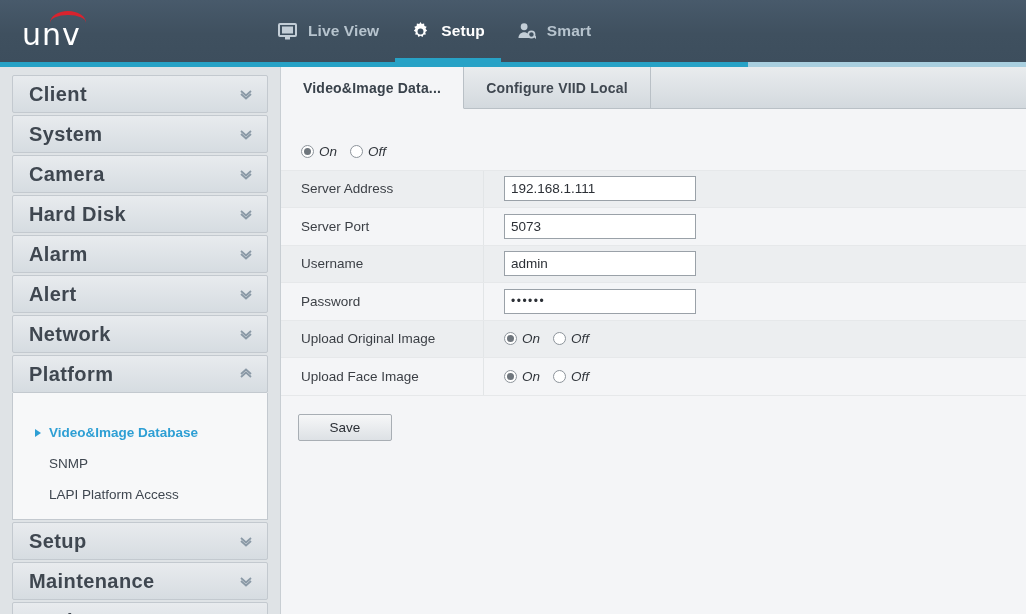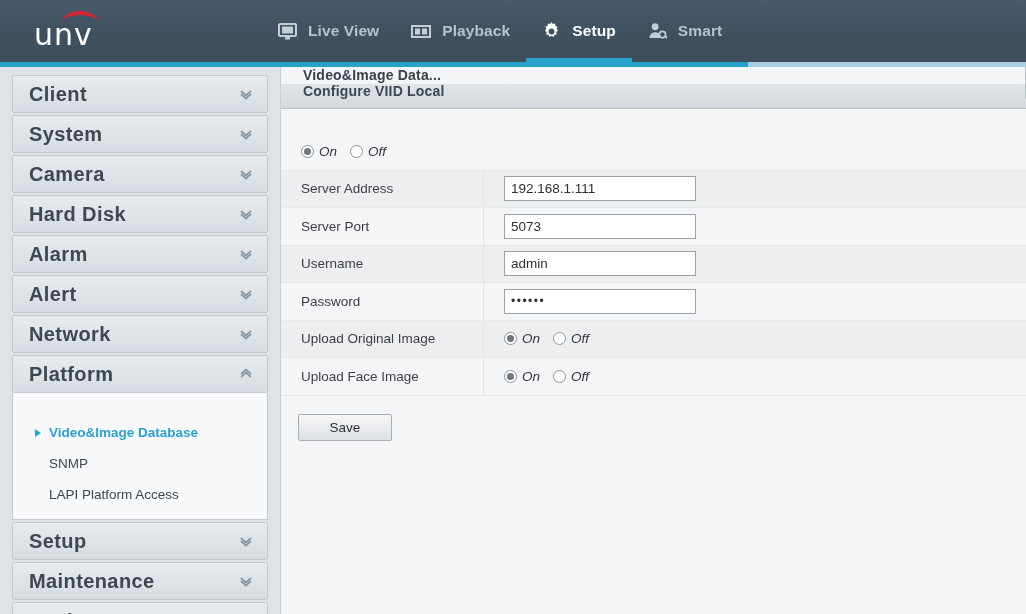--- a/index.html
+++ b/index.html
@@ -12,21 +12,21 @@
 
   
   .header {
     position: relative;
     height: 62px;
     background: linear-gradient(180deg, #485a6b 0%, #3f505f 55%, #3d4e5d 100%);
     display: flex; align-items: center;
   }
   .logo-wrap {
     width: 262px; height: 62px;
-    display: flex; align-items: center; padding-left: 34px;
+    display: flex; align-items: center; padding-left: 22px;
     position: relative;
   }
   .logo { position: relative; width: 92px; height: 40px; }
   .logo-text {
     position: absolute; left: 0; top: 6px;
     font-size: 30px; letter-spacing: 1px;
     color: #ffffff; font-weight: 400;
     font-family: "DejaVu Sans", sans-serif;
   }
   .logo-arc {
@@ -101,21 +101,20 @@
     border-top: 4.5px solid transparent;
     border-bottom: 4.5px solid transparent;
   }
 
   
   .content { flex: 1; background: #f4f5f7; display: flex; flex-direction: column; }
   .tabbar {
     height: 42px; display: flex; align-items: stretch;
     background: linear-gradient(180deg, #e9ecee 0%, #d3d9de 100%);
     border-bottom: 1px solid #b9c0c6;
-    flex-direction: column;
   }
   .tab {
     display: flex; align-items: center; padding: 0 22px;
     font-size: 14px; font-weight: bold; color: #3f4750;
     border-right: 1px solid #b9c0c6; cursor: pointer;
     letter-spacing: .2px;
   }
   .tab.active {
     background: #f4f5f7; color: #39424b;
     border-bottom: 1px solid #f4f5f7;
@@ -186,30 +185,20 @@
       <span class="nav-icon">
         <svg width="19" height="17" viewBox="0 0 19 17" fill="none">
           <rect x="1" y="1" width="17" height="12" rx="1" stroke="currentColor" stroke-width="2"></rect>
           <rect x="4" y="3.5" width="11" height="7" fill="currentColor"></rect>
           <rect x="7" y="14" width="5" height="2.5" fill="currentColor"></rect>
         </svg>
       </span>
       <span class="nav-label">Live View</span>
     </div>
 
-    <div class="nav-item">
-      <span class="nav-icon">
-        <svg width="20" height="15" viewBox="0 0 20 15" fill="none">
-          <rect x="1" y="2" width="18" height="11" stroke="currentColor" stroke-width="2"></rect>
-          <rect x="4" y="4.5" width="5" height="6" fill="currentColor"></rect>
-          <rect x="11" y="4.5" width="5" height="6" fill="currentColor"></rect>
-        </svg>
-      </span>
-      <span class="nav-label">Playback</span>
-    </div>
 
     <div class="nav-item active">
       <span class="nav-icon">
         <svg width="19" height="19" viewBox="0 0 20 20" fill="currentColor">
           <path d="M10 0l1.3 2.2 2.5-.6.3 2.5 2.4.9-1.2 2.2 1.7 1.9-2 1.5.6 2.5-2.5.2-.9 2.4-2.2-1.2-2.2 1.2-.9-2.4-2.5-.2.6-2.5-2-1.5 1.7-1.9L3.5 5l2.4-.9.3-2.5 2.5.6z"></path>
           <circle cx="10" cy="10" r="3.1" fill="#3f505f"></circle>
         </svg>
       </span>
       <span class="nav-label">Setup</span>
     </div>

